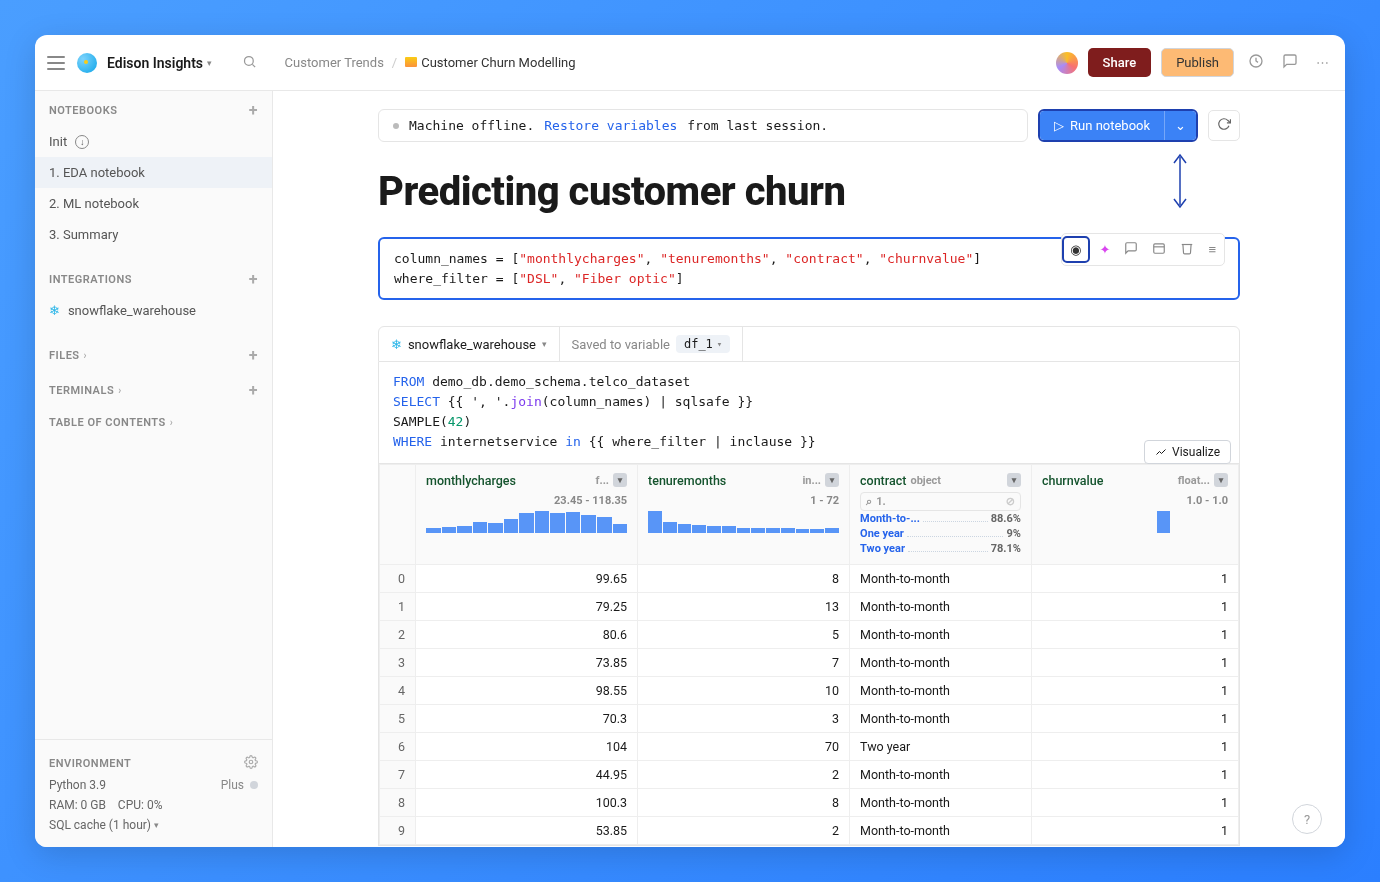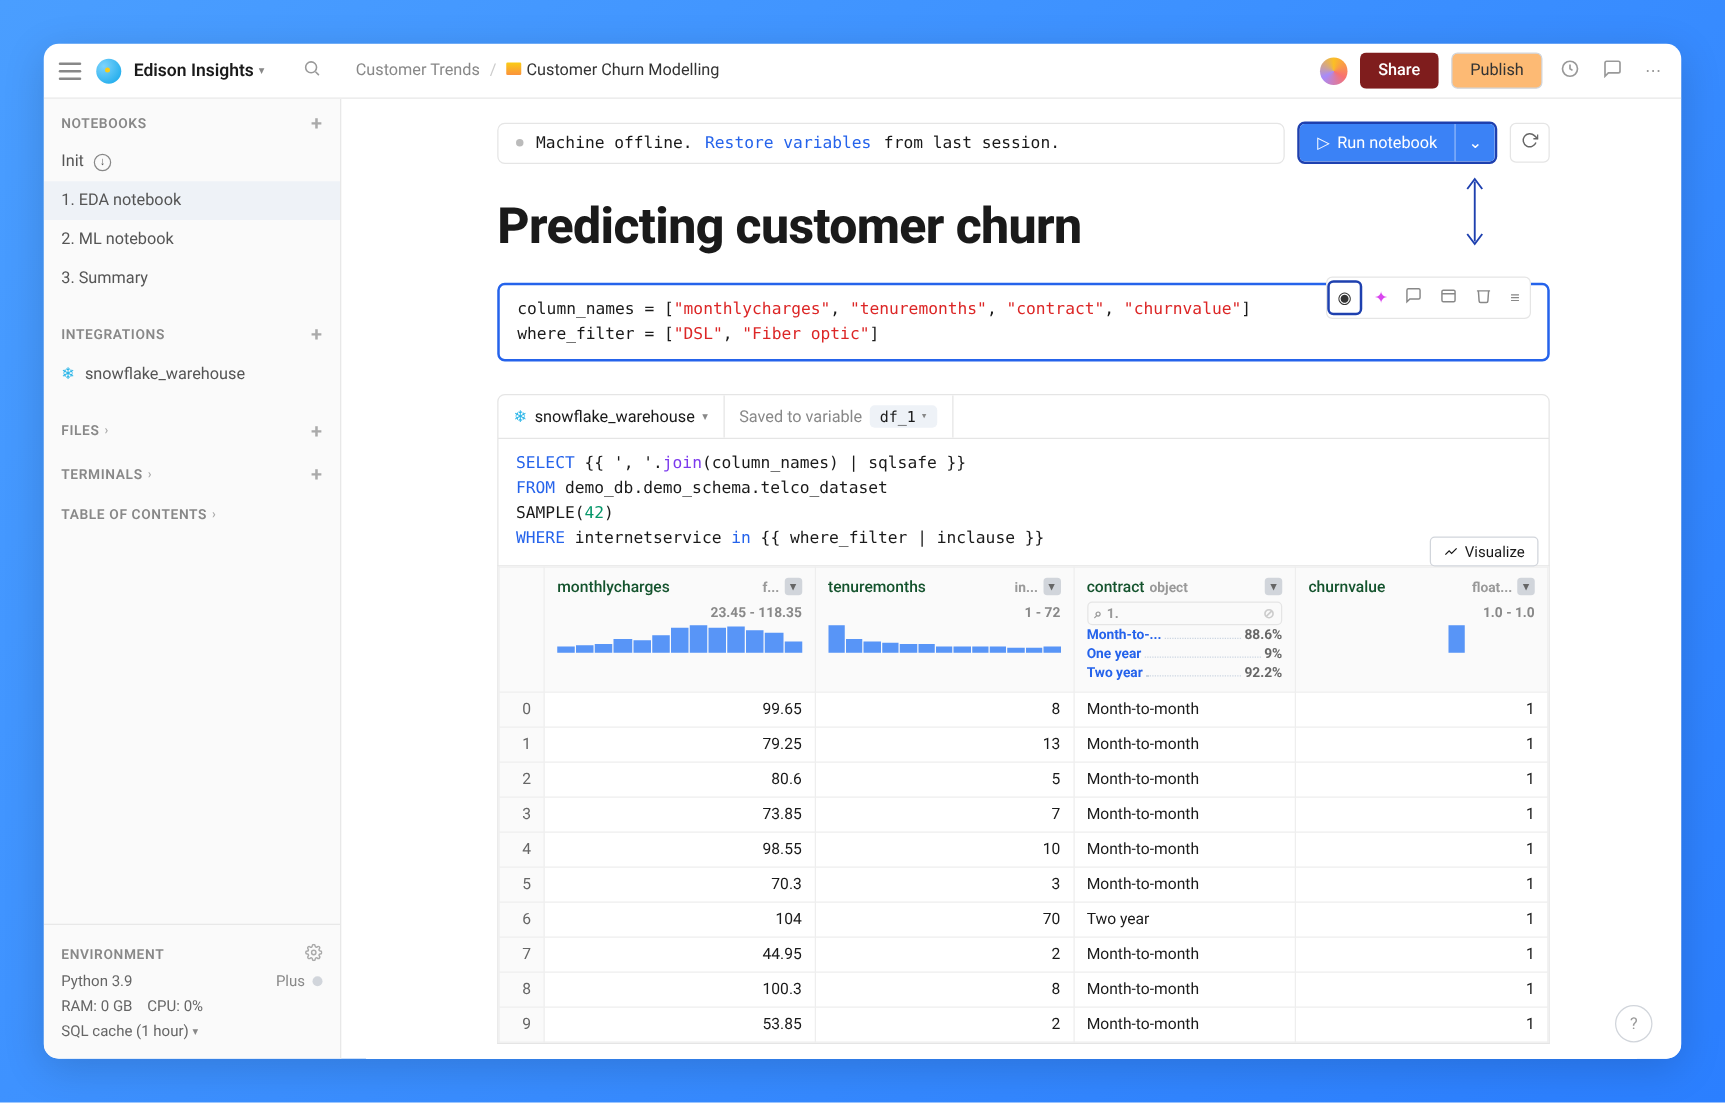--- a/index.html
+++ b/index.html
@@ -15,21 +15,21 @@
   border-radius: 12px;
   overflow: hidden;
   box-shadow: 0 8px 32px rgba(0,0,0,0.15);
   width: 1310px;
   height: 812px;
   display: flex;
   flex-direction: column;
 }
 
 .topbar {
-  height: 44px;
+  height: 56px;
   display: flex;
   align-items: center;
   padding: 0 12px;
   border-bottom: 1px solid #e8e8e8;
 }
 .hamburger { width: 18px; height: 14px; display:flex; flex-direction:column; justify-content:space-between; cursor:pointer; margin-right:12px;}
 .hamburger span { height:2px; background:#888; border-radius:1px;}
 .logo { width:20px; height:20px; border-radius:50%; background: radial-gradient(circle at 30% 30%, #7dd3fc, #0ea5e9); margin-right:10px; position:relative;}
 .logo::after{content:"";position:absolute;width:4px;height:4px;background:#facc15;border-radius:50%;top:7px;left:7px;}
 .workspace-name { font-weight:600; font-size:14px; margin-right:4px;}
@@ -40,21 +40,21 @@
 .bc-icon { width:12px;height:10px; background:linear-gradient(#facc15,#fb923c); border-radius:1px; display:inline-block;margin-right:4px;}
 .breadcrumb .current { color:#333;}
 .topbar-right { margin-left:auto; display:flex; align-items:center; gap:10px;}
 .avatar { width:22px;height:22px;border-radius:50%; background: conic-gradient(#fbbf24,#f87171,#a78bfa,#fbbf24);}
 .btn { padding:6px 14px; border-radius:5px; font-size:13px; cursor:pointer; border:1px solid transparent;}
 .btn-primary { background:#7f1d1d; color:#fff; font-weight:500;}
 .btn-secondary { background:#fdba74; border-color:#d1d5db; color:#333;}
 .icon-btn { color:#999; cursor:pointer; padding:4px;}
 
 
-.body { flex:1; display:flex; overflow:hidden;gap:20px;}
+.body { flex:1; display:flex; overflow:hidden;}
 
 .sidebar { width:238px; border-right:1px solid #e8e8e8; background:#fafafa; display:flex; flex-direction:column;}
 .sb-header { display:flex; align-items:center; padding: 10px 14px 6px; font-size:11px; letter-spacing:0.5px; color:#888; font-weight:600;}
 .sb-header .plus { margin-left:auto; color:#aaa; font-size:16px; cursor:pointer;}
 .sb-item { padding: 8px 14px; font-size:13px; color:#555; cursor:pointer; display:flex; align-items:center; gap:8px;}
 .sb-item.active { background:#eef2f7;}
 .init-dl { width:14px;height:14px; border:1.5px solid #888; border-radius:50%; display:inline-flex;align-items:center;justify-content:center;font-size:9px;}
 .snowflake-icon { color:#29b5e8; font-size:13px;}
 .sb-chev { color:#aaa; font-size:10px; margin-left:4px;}
 .sidebar-footer { margin-top:auto; border-top:1px solid #e8e8e8; padding:12px 14px; font-size:12px; color:#666;}
@@ -277,22 +277,22 @@
         <div class="sql-hdr-seg">
           <span style="color:#888">Saved to variable</span>
           <span class="var-chip">
               <span>df_1</span> 
               <span class="chev">▾</span>
             </span>
         </div>
       </div>
 
       <div class="sql-code">
+        <div><span class="kw">FROM</span><span> demo_db.demo_schema.telco_dataset</span></div>
         <div><span class="kw">SELECT</span><span> {{ ', '.</span><span class="fn">join</span><span>(column_names) | </span><span>sqlsafe</span><span> }}</span></div>
-        <div><span class="kw">FROM</span><span> demo_db.demo_schema.telco_dataset</span></div>
         <div><span>SAMPLE(</span><span class="num">42</span><span>)</span></div>
         <div><span class="kw">WHERE</span><span> internetservice </span><span class="kw">in</span><span> {{ where_filter | inclause }}</span></div>
       </div>
 
       <div class="table-wrap">
         <div class="visualize-btn">
           <svg width="12" height="12" viewBox="0 0 24 24" fill="none" stroke="currentColor" stroke-width="2">
               <polyline points="3 17 9 11 13 15 21 7"></polyline>
             </svg>
           <span>Visualize</span>
@@ -360,21 +360,21 @@
                     <span class="pct">88.6%</span>
                   </div>
                   <div class="cat-row">
                     <span>One year</span>
                     <span class="fill"></span>
                     <span class="pct">9%</span>
                   </div>
                   <div class="cat-row">
                     <span>Two year</span>
                     <span class="fill"></span>
-                    <span class="pct">92.2%</span>
+                    <span class="pct">78.1%</span>
                   </div>
                 </th>
                 <th class="col-head">
                   <div class="name-row">
                     <span class="colname">churnvalue</span> 
                     <span class="coltype">float...</span>
                     <span class="dd">▾</span>
                   </div>
                   <div class="range">1.0 - 1.0</div>
                   <div class="spark">

